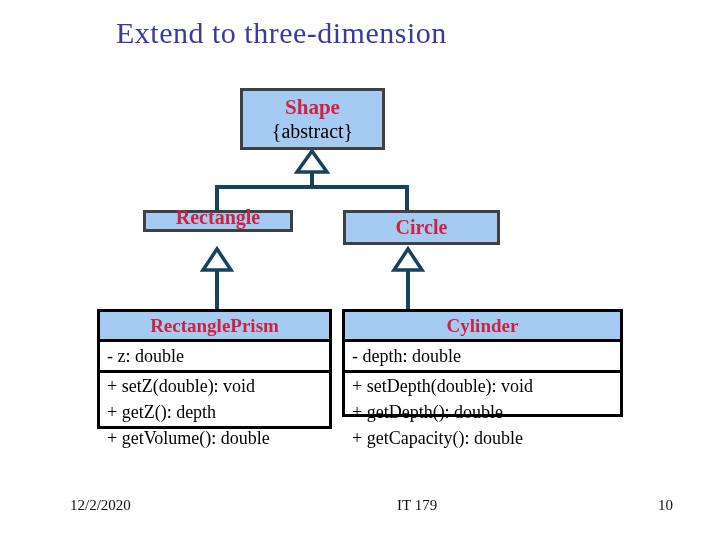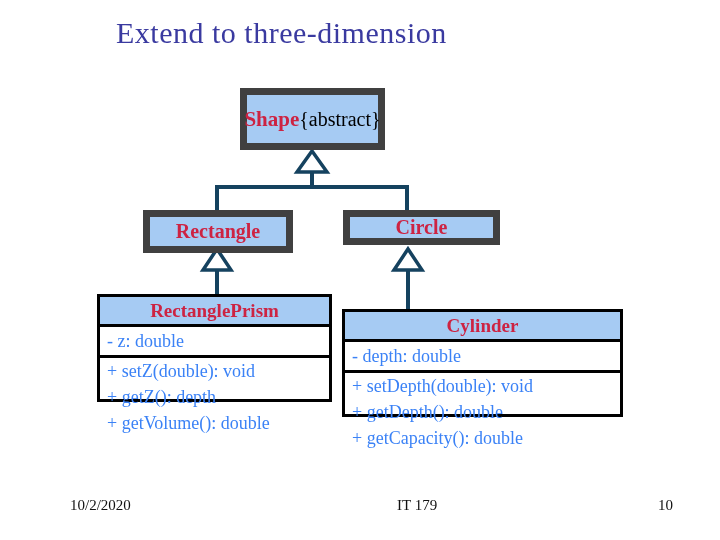--- a/index.html
+++ b/index.html
@@ -21,52 +21,52 @@
     white-space: nowrap;
   }
   .connectors { position: absolute; left: 0; top: 0; }
   .conn { stroke: #15425F; stroke-width: 4; fill: none; }
   .tri  { stroke: #15425F; stroke-width: 3.5; fill: #ffffff; stroke-linejoin: miter; }
 
   .ubox {
     position: absolute;
     box-sizing: border-box;
     background: #A6CBF3;
-    border: 7px solid #404040;
+    border: 3px solid #404040;
     display: flex;
-    flex-direction: row;
+    flex-direction: column;
     align-items: center;
     justify-content: center;
     text-align: center;
   }
   .ubox .cname {
     font-weight: bold;
     font-size: 21px;
     color: #CD2342;
     line-height: 1.15;
   }
   .ubox .stereo {
     font-size: 20px;
     color: #000000;
     line-height: 1.15;
   }
   .shape-box     { left: 240px; top: 88px;  width: 145px; height: 62px; }
-  .rectangle-box { left: 143px; top: 210px; width: 150px; height: 43px; }
+  .rectangle-box { left: 143px; top: 210px; width: 150px; height: 22px; justify-content: flex-end; }
   .circle-box    { left: 343px; top: 210px; width: 157px; height: 35px; }
   .rectangle-box .cname, .circle-box .cname { font-size: 20px; }
 
   .class-box {
     position: absolute;
     box-sizing: border-box;
     border: 3px solid #000000;
     background: #ffffff;
     display: flex;
     flex-direction: column;
   }
-  .prism-box    { left: 97px;  top: 294px; width: 235px; height: 108px; }
+  .prism-box    { left: 97px;  top: 309px; width: 235px; height: 120px; }
   .cylinder-box { left: 342px; top: 309px; width: 281px; height: 108px; }
   .class-header {
     height: 27px;
     flex: 0 0 27px;
     background: #A6CBF3;
     border-bottom: 3px solid #000000;
     display: flex;
     align-items: center;
     justify-content: center;
     font-weight: bold;
@@ -76,21 +76,21 @@
   .class-attrs {
     flex: 0 0 28px;
     border-bottom: 3px solid #000000;
     display: flex;
     flex-direction: column;
     justify-content: center;
   }
   .class-methods { flex: 1 1 auto; display: flex; flex-direction: column; justify-content: space-evenly; }
   .member-row {
     font-size: 18px;
-    color: #3b82f6;
+    color: #000000;
     padding: 0 7px;
     line-height: 26px;
     white-space: nowrap;
   }
   .footer-text {
     position: absolute;
     top: 497px;
     font-size: 15px;
     color: #111111;
     white-space: nowrap;
@@ -146,17 +146,17 @@
     <div class="class-attrs">
       <div class="member-row">- depth: double</div>
     </div>
     <div class="class-methods">
       <div class="member-row">+ setDepth(double): void</div>
       <div class="member-row">+ getDepth(): double</div>
       <div class="member-row">+ getCapacity(): double</div>
     </div>
   </div>
 
-  <div class="footer-text footer-date">10/2/2020</div>
+  <div class="footer-text footer-date">12/2/2020</div>
   <div class="footer-text footer-course">IT 179</div>
   <div class="footer-text footer-page">10</div>
 
 </div>
 
 </body></html>

